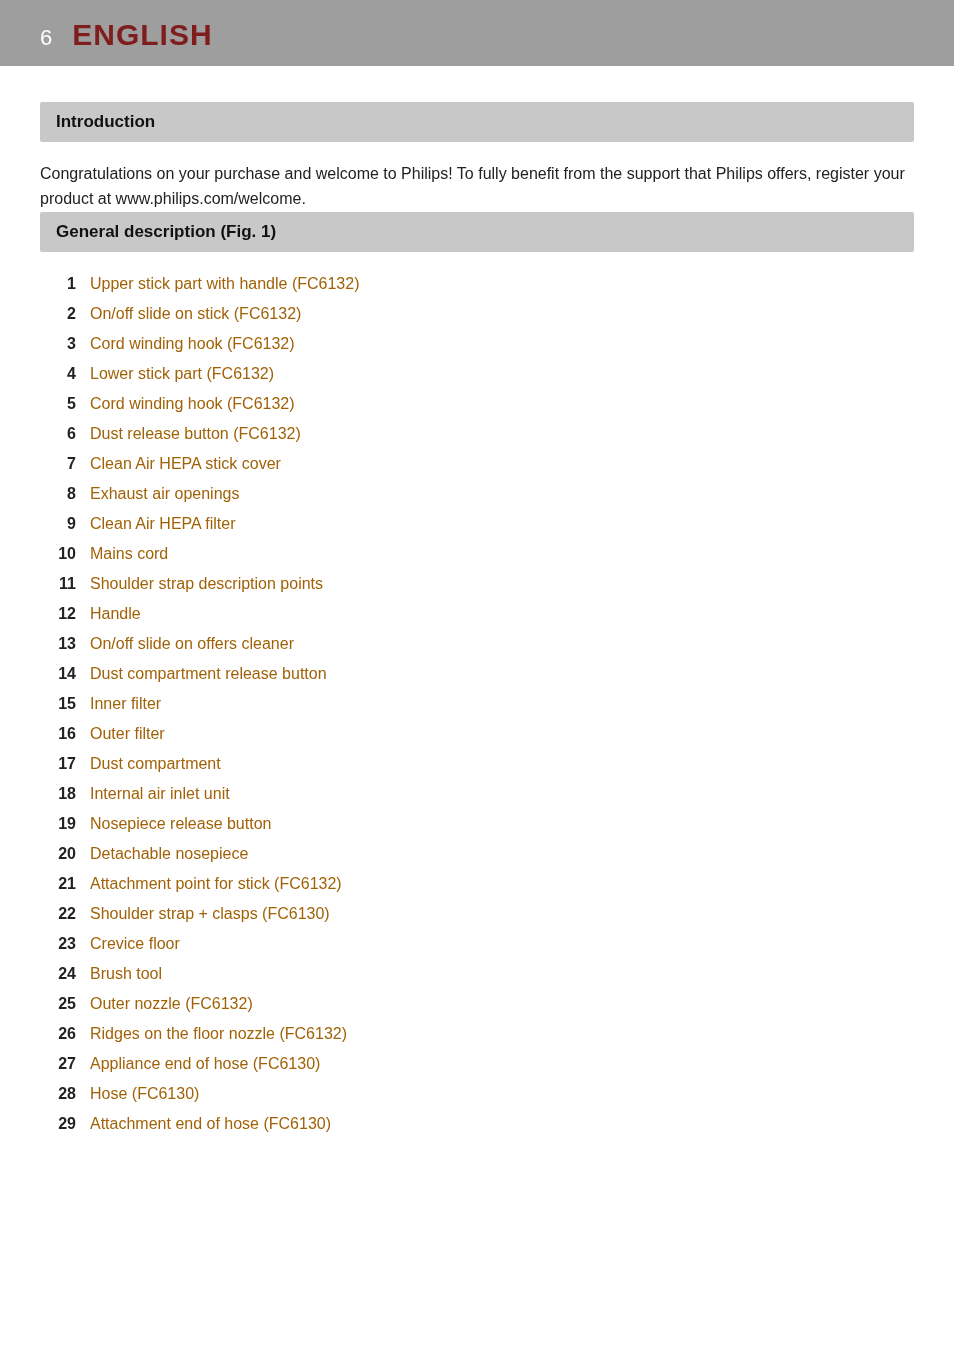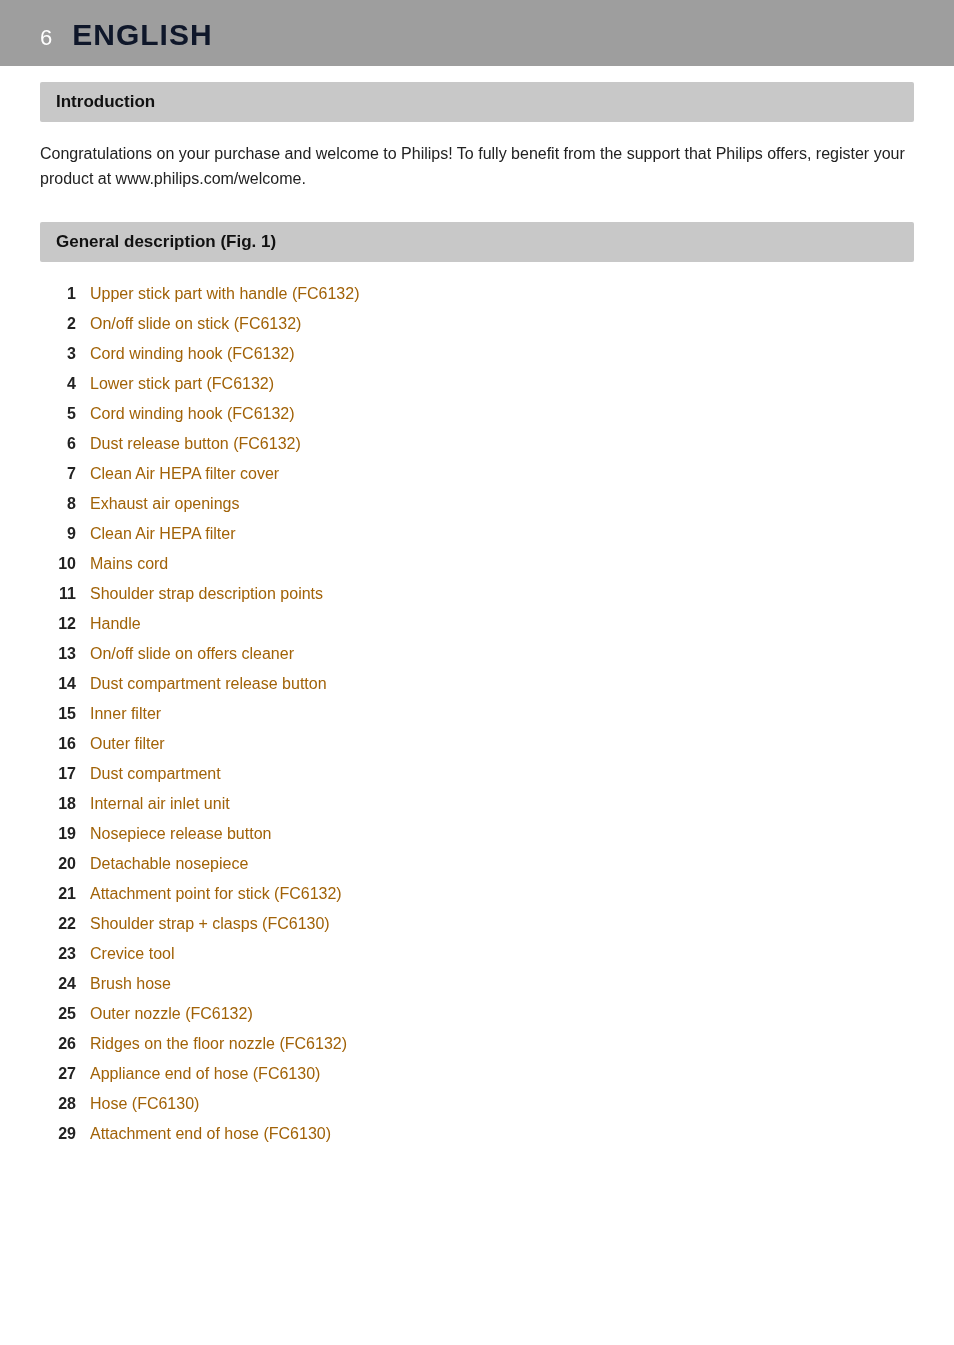--- a/index.html
+++ b/index.html
@@ -34,46 +34,45 @@
 
     .page-number {
       font-size: 22px;
       color: #ffffff;
       font-weight: normal;
     }
 
     .language-title {
       font-size: 30px;
       font-weight: bold;
-      color: #0f172a;
+      color: #7f1d1d;
       letter-spacing: 1px;
     }
 
     .content {
-      padding: 16px 40px 40px 40px;
+      padding: 36px 40px 40px 40px;
     }
 
     .section-header {
       background: #c8c8c8;
       padding: 10px 16px;
       margin-bottom: 20px;
       border-radius: 2px;
     }
 
     .section-header h2 {
       font-size: 17px;
       font-weight: bold;
       color: #111111;
     }
 
     .intro-text {
       font-size: 16px;
       line-height: 1.55;
       color: #222222;
-      margin-bottom: 30px;
     }
 
     .description-list {
       list-style: none;
       padding: 0;
       margin: 0;
     }
 
     .description-list li {
       display: flex;
@@ -138,21 +137,21 @@
         <li>
           <span class="item-number">5</span>
           <span class="item-text">Cord winding hook (FC6132)</span>
         </li>
         <li>
           <span class="item-number">6</span>
           <span class="item-text">Dust release button (FC6132)</span>
         </li>
         <li>
           <span class="item-number">7</span>
-          <span class="item-text">Clean Air HEPA filter cover</span>
+          <span class="item-text">Clean Air HEPA stick cover</span>
         </li>
         <li>
           <span class="item-number">8</span>
           <span class="item-text">Exhaust air openings</span>
         </li>
         <li>
           <span class="item-number">9</span>
           <span class="item-text">Clean Air HEPA filter</span>
         </li>
         <li>
@@ -202,25 +201,25 @@
         <li>
           <span class="item-number">21</span>
           <span class="item-text">Attachment point for stick (FC6132)</span>
         </li>
         <li>
           <span class="item-number">22</span>
           <span class="item-text">Shoulder strap + clasps (FC6130)</span>
         </li>
         <li>
           <span class="item-number">23</span>
-          <span class="item-text">Crevice tool</span>
+          <span class="item-text">Crevice floor</span>
         </li>
         <li>
           <span class="item-number">24</span>
-          <span class="item-text">Brush hose</span>
+          <span class="item-text">Brush tool</span>
         </li>
         <li>
           <span class="item-number">25</span>
           <span class="item-text">Outer nozzle (FC6132)</span>
         </li>
         <li>
           <span class="item-number">26</span>
           <span class="item-text">Ridges on the floor nozzle (FC6132)</span>
         </li>
         <li>

